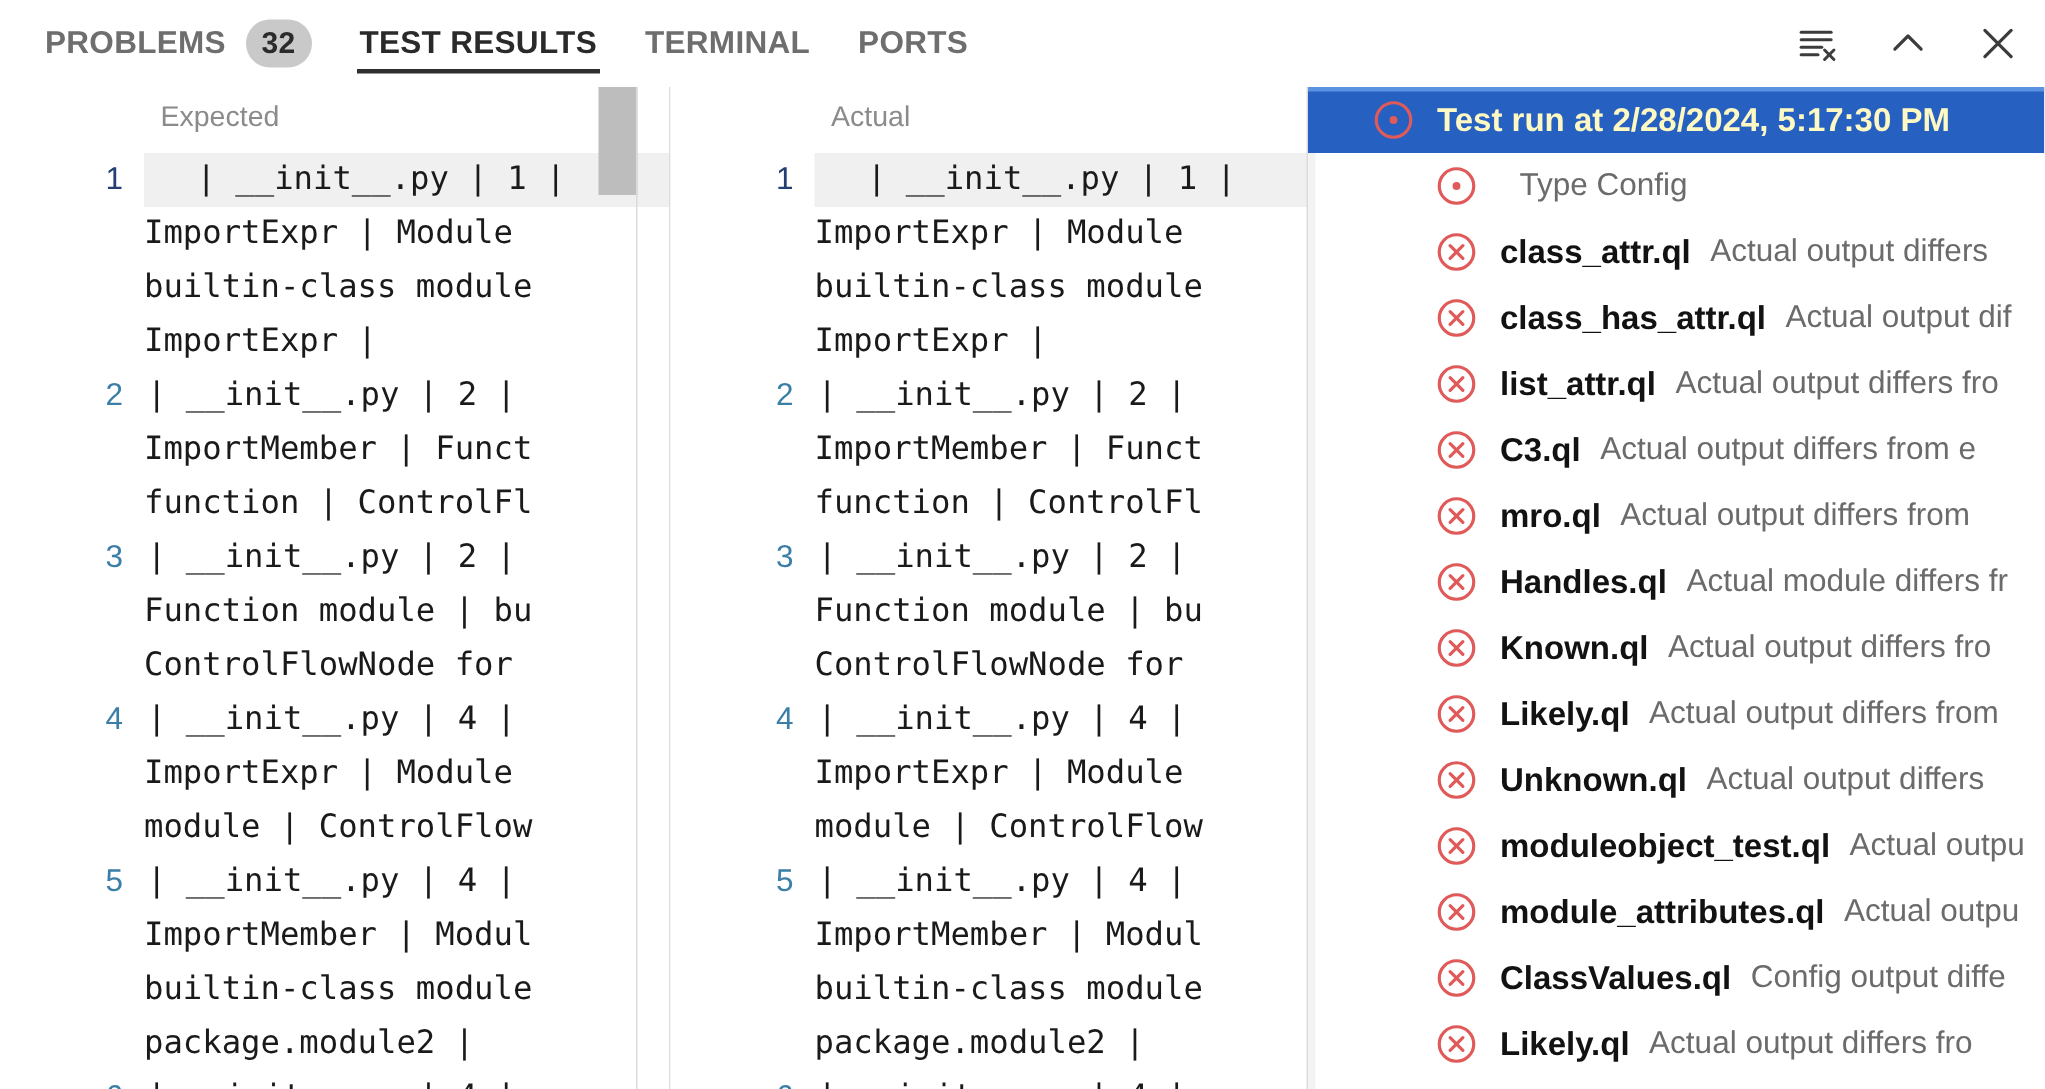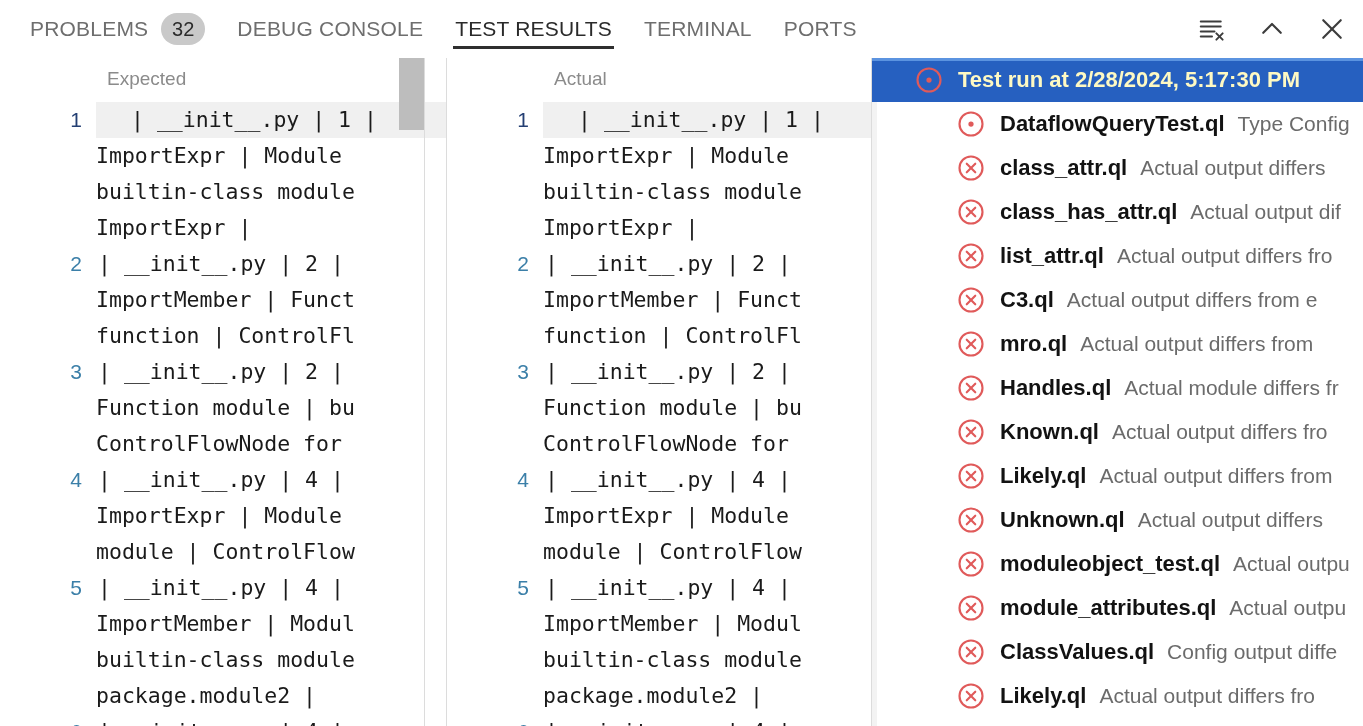--- a/index.html
+++ b/index.html
@@ -13,21 +13,21 @@
 
   
   .tabbar {
     position: absolute; left: 0; top: 0; width: 1363px; height: 58px;
     display: flex; align-items: center; background: #ffffff;
   }
   .tabs { display: flex; align-items: center; height: 58px; padding-left: 14px; }
   .tab {
     position: relative; height: 58px; display: flex; align-items: center;
     padding: 14px 16px; font-size: 21px; letter-spacing: .2px;
-    color: #6e6e6e; white-space: nowrap; cursor: pointer;
+    color: #6e6e6e; white-space: nowrap; cursor: pointer; font-weight: bold;
   }
   .tab.active { color: #2a2a2a; }
   .tab.active .tab-underline {
     position: absolute; left: 14px; right: 14px; bottom: 9px;
     height: 3px; background: #2f2f2f;
   }
   .badge {
     display: inline-flex; align-items: center; justify-content: center;
     min-width: 44px; height: 32px; margin-left: 13px; padding: 0 10px;
     border-radius: 16px; background: #c9c9c9; color: #2b2b2b;
@@ -108,23 +108,20 @@
 </head>
 <body>
 
 <div id="root">
 
   <div class="tabbar">
     <div class="tabs" id="tabs-host">
         <div class="tab">
           <span>PROBLEMS</span>
           <span class="badge">32</span>
-        </div>
-        <div class="tab">
-          <span>DEBUG CONSOLE</span>
         </div>
         <div class="tab active">
           <span>TEST RESULTS</span>
           <span class="tab-underline"></span>
         </div>
         <div class="tab">
           <span>TERMINAL</span>
         </div>
         <div class="tab">
           <span>PORTS</span>
@@ -260,21 +257,20 @@
             </div>
             <span class="tlabel">Test run at 2/28/2024, 5:17:30 PM</span>
           </div>
           <div class="titem">
             <div class="ticon">
               <svg width="30" height="30" viewBox="0 0 24 24" fill="none" stroke="#e05a5a" stroke-width="1.7">
                 <circle cx="12" cy="12" r="9.2"></circle>
                 <circle cx="12" cy="12" r="2.1" fill="#e05a5a" stroke="none"></circle>
               </svg>
             </div>
-            <span class="tlabel">DataflowQueryTest.ql</span>
             <span class="tdesc">Type Config</span>
           </div>
           <div class="titem">
             <div class="ticon">
               <svg width="30" height="30" viewBox="0 0 24 24" fill="none" stroke="#e05a5a" stroke-width="1.7" stroke-linecap="round">
                 <circle cx="12" cy="12" r="9.2"></circle>
                 <line x1="8.6" y1="8.6" x2="15.4" y2="15.4"></line>
                 <line x1="15.4" y1="8.6" x2="8.6" y2="15.4"></line>
               </svg>
             </div>

